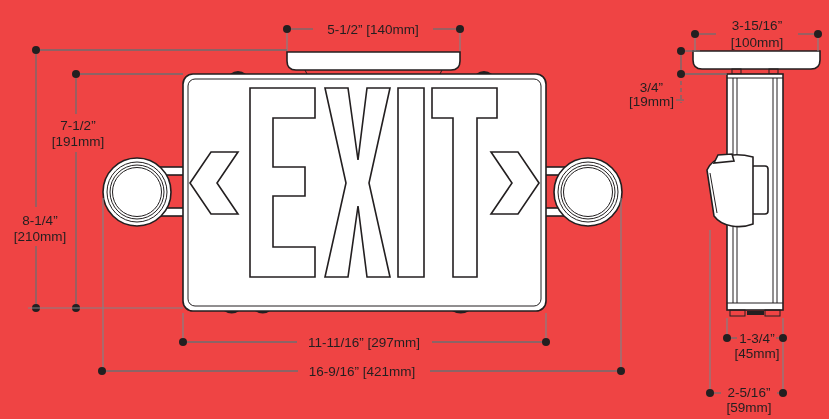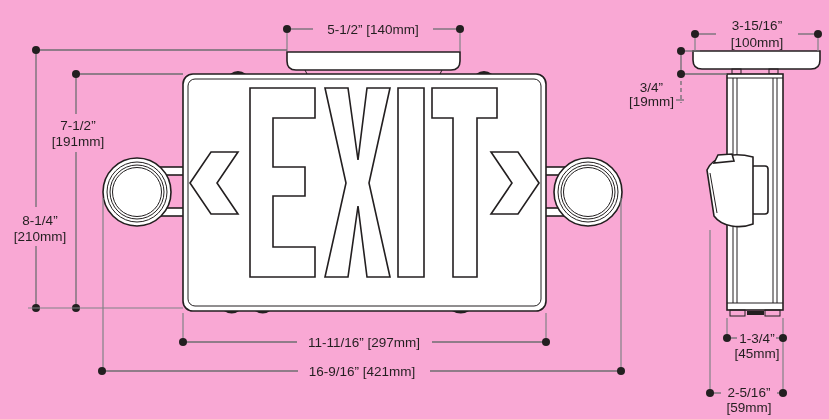--- a/index.html
+++ b/index.html
@@ -1,16 +1,16 @@
 <!DOCTYPE html>
 <html><head>
 <meta charset="utf-8">
 <style>
   html,body{margin:0;padding:0;background:#fff;}
-  .canvas{position:relative;width:829px;height:419px;background:#f9a8d4;overflow:hidden;
+  .canvas{position:relative;width:829px;height:419px;background:#ef4444;overflow:hidden;
           font-family:"Liberation Sans", sans-serif;}
   svg{display:block;}
   .dimtext{font-family:"Liberation Sans", sans-serif;font-size:13.5px;fill:#231f20;}
   .outline{fill:#ffffff;stroke:#231f20;stroke-width:1.6;}
   .outline-thin{fill:none;stroke:#231f20;stroke-width:1;}
   .letter{fill:#ffffff;stroke:#231f20;stroke-width:1.6;stroke-linejoin:miter;}
   .dimline{stroke:#6d6e71;stroke-width:1.3;fill:none;}
   .extline{stroke:#808285;stroke-width:1.2;fill:none;}
   .dot{fill:#231f20;stroke:none;}
   .darkmark{fill:#231f20;stroke:none;}

